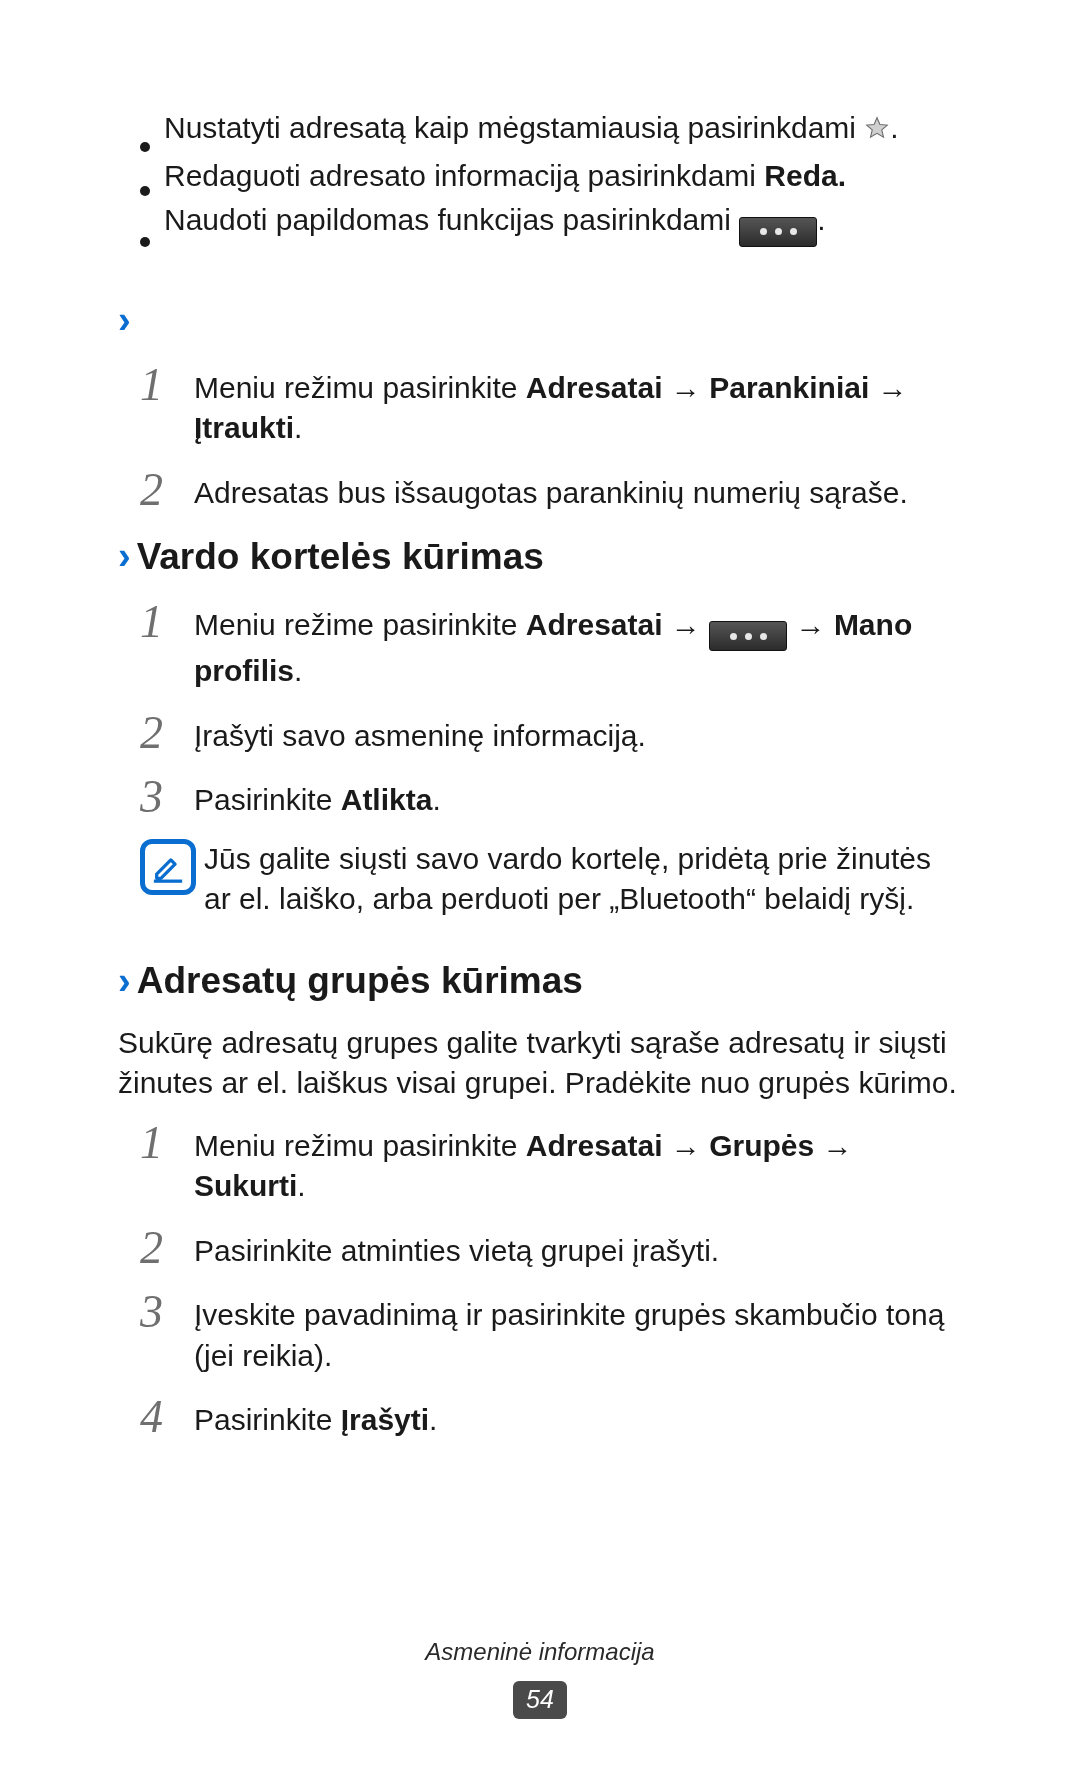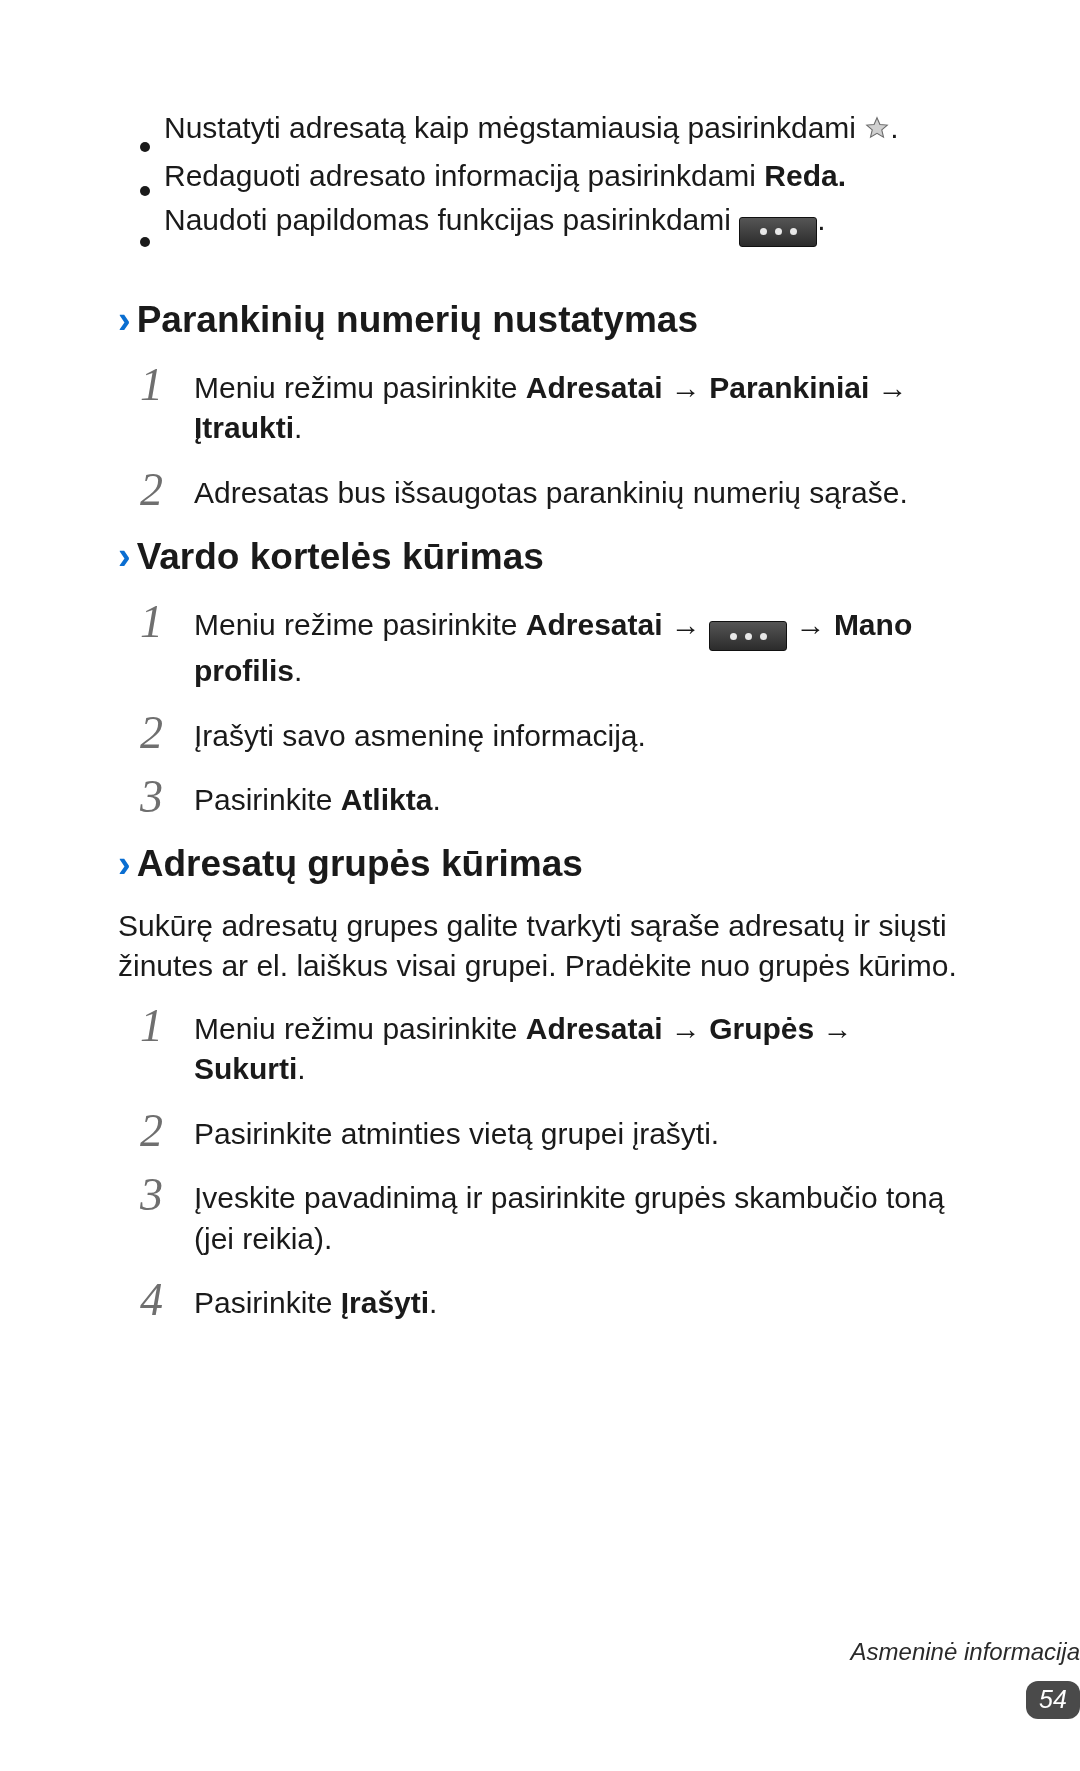--- a/index.html
+++ b/index.html
@@ -68,37 +68,37 @@
     gap: 8px;
   }
   .dots-btn .d { width: 7px; height: 7px; background: #e8e8e8; border-radius: 50%; }
 
   .arrow { font-weight: 400; }
 
   .footer {
     position: absolute;
     left: 0; right: 0;
     bottom: 52px;
-    text-align: right;
+    text-align: center;
   }
   .footer .ftitle {
     font-style: italic;
     font-size: 24px;
     color: #2a2a2a;
     margin-bottom: 10px;
   }
   .footer .pagebox {
     display: inline-flex;
     align-items: center;
     justify-content: center;
     width: 54px;
     height: 38px;
     background: #4a4a4a;
     color: #fff;
-    border-radius: 12px;
+    border-radius: 6px;
     font-style: italic;
     font-size: 25px;
   }
 </style>
 </head>
 <body>
 
 <ul class="top-bullets">
     <li>
       <span class="dot"></span>
@@ -116,21 +116,20 @@
           <span class="d"></span>
           <span class="d"></span>
           <span class="d"></span>
         </span>.</span>
     </li>
   </ul>
 
 <div id="sections">
     <h2>
       <span class="chevron">›</span>
-      <span class="ht">Parankinių numerių nustatymas</span>
     </h2>
     <ol class="steps">
       <li>
         <span class="num">1</span>
         <div class="body">
           <p><span>Meniu režimu pasirinkite </span><b>Adresatai</b><b class="arrow"> → </b><b>Parankiniai</b><b class="arrow"> → </b><b>Įtraukti</b><span>.</span></p>
         </div>
       </li>
       <li>
         <span class="num">2</span>
@@ -160,20 +159,31 @@
           <p><span>Įrašyti savo asmeninę informaciją.</span></p>
         </div>
       </li>
       <li>
         <span class="num">3</span>
         <div class="body">
           <p><span>Pasirinkite </span><b>Atlikta</b><span>.</span></p>
         </div>
       </li>
     </ol>
+    <div class="note">
+      <div class="icon-wrap">
+        <span class="icon">
+          <svg viewBox="0 0 24 24">
+            <path d="M4 17l10-10 3 3L7 20H4z" fill="none" stroke="#0a6ed1" stroke-width="2.3" stroke-linejoin="round"></path>
+            <path d="M2 22l20 0" stroke="#0a6ed1" stroke-width="2.3"></path>
+          </svg>
+        </span>
+      </div>
+      <div class="ntxt">Jūs galite siųsti savo vardo kortelę, pridėtą prie žinutės ar el. laiško, arba perduoti per „Bluetooth“ belaidį ryšį.</div>
+    </div>
     <h2>
       <span class="chevron">›</span>
       <span class="ht">Adresatų grupės kūrimas</span>
     </h2>
     <p class="section-intro">Sukūrę adresatų grupes galite tvarkyti sąraše adresatų ir siųsti žinutes ar el. laiškus visai grupei. Pradėkite nuo grupės kūrimo.</p>
     <ol class="steps">
       <li>
         <span class="num">1</span>
         <div class="body">
           <p><span>Meniu režimu pasirinkite </span><b>Adresatai</b><b class="arrow"> → </b><b>Grupės</b><b class="arrow"> → </b><b>Sukurti</b><span>.</span></p>

